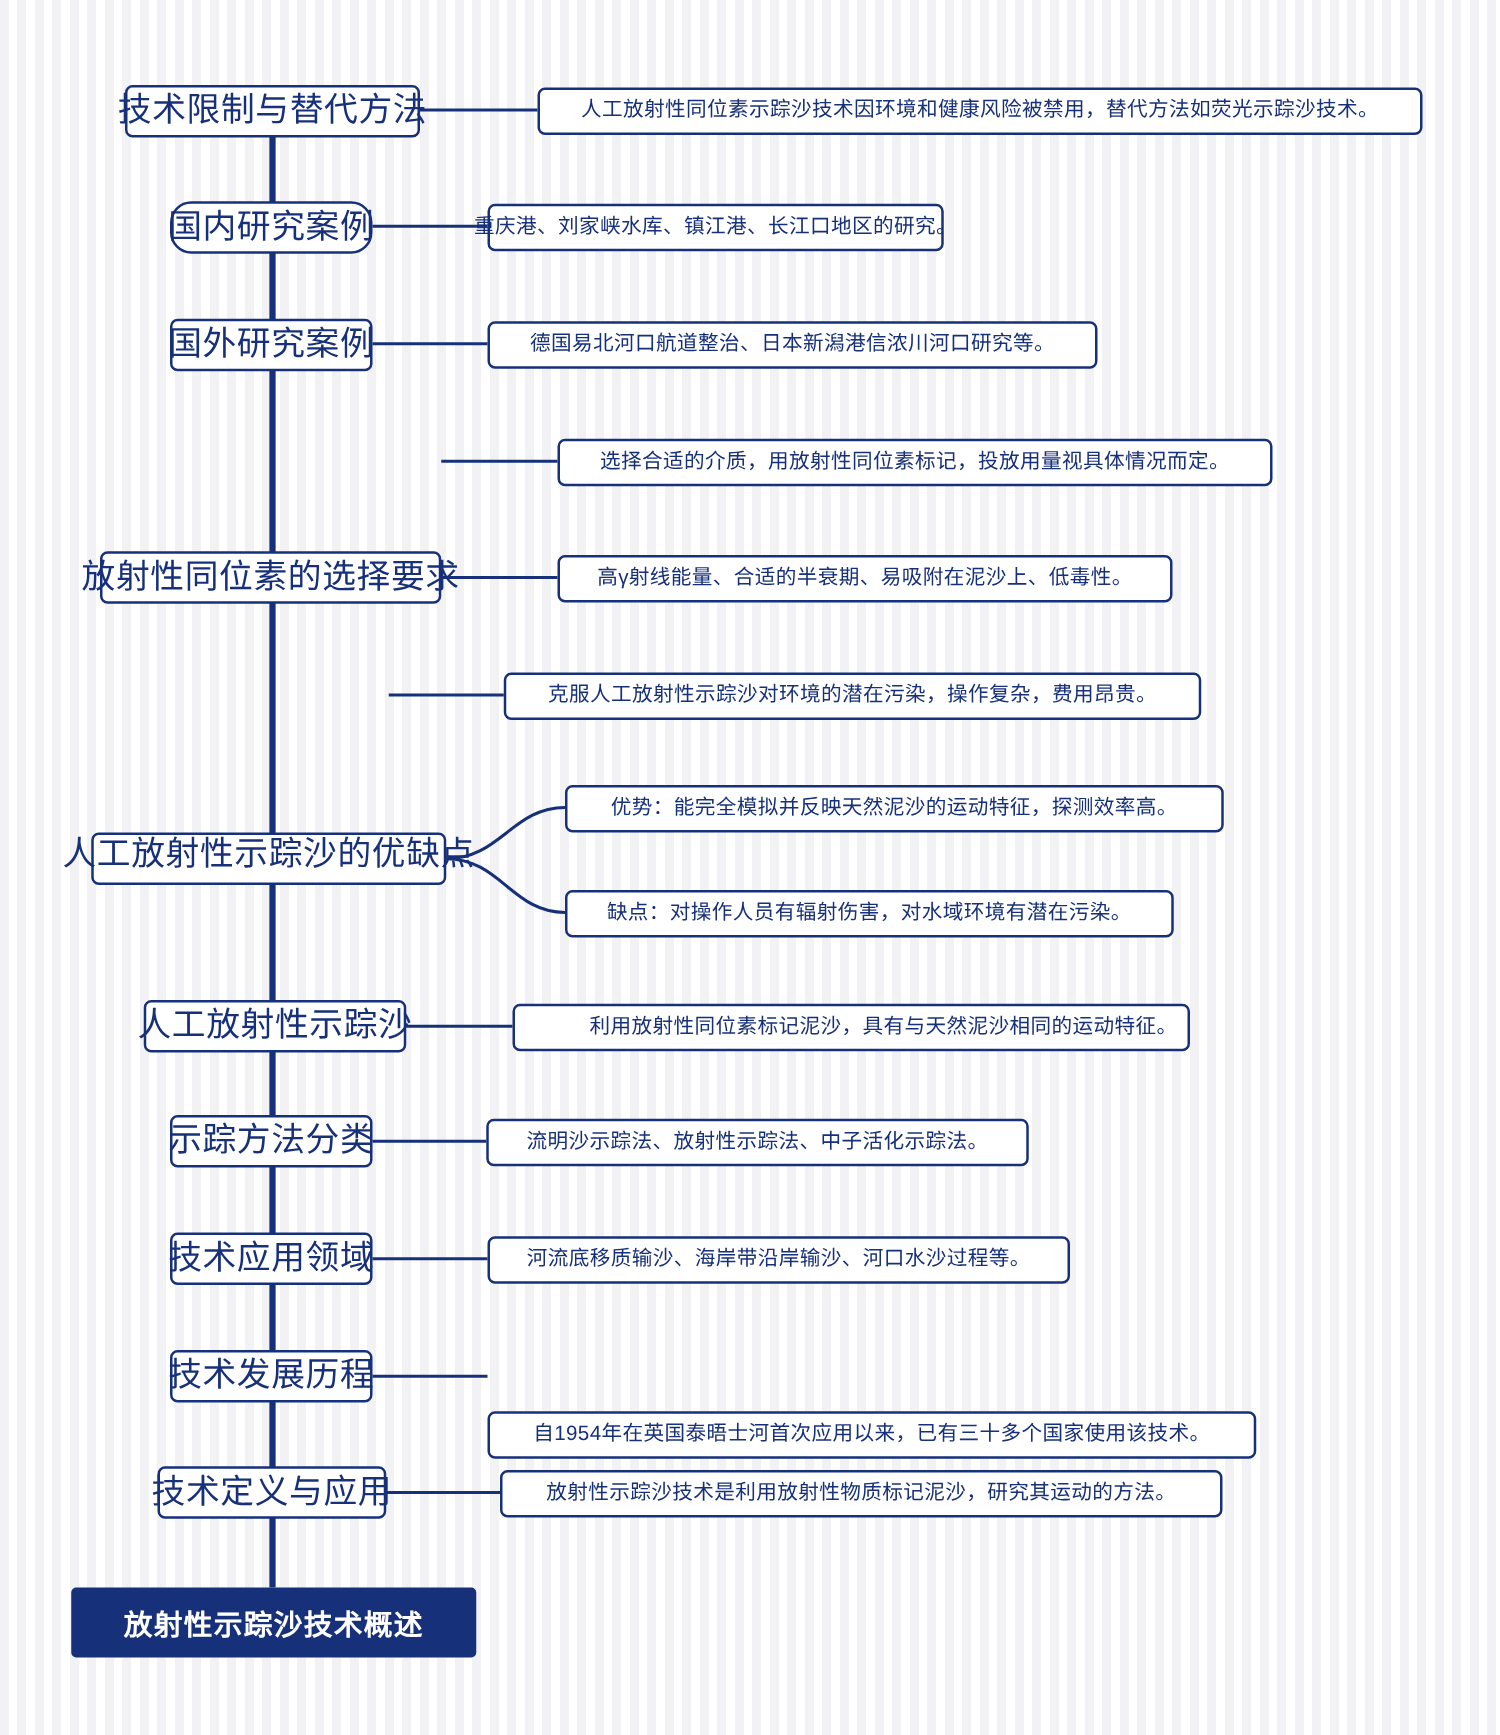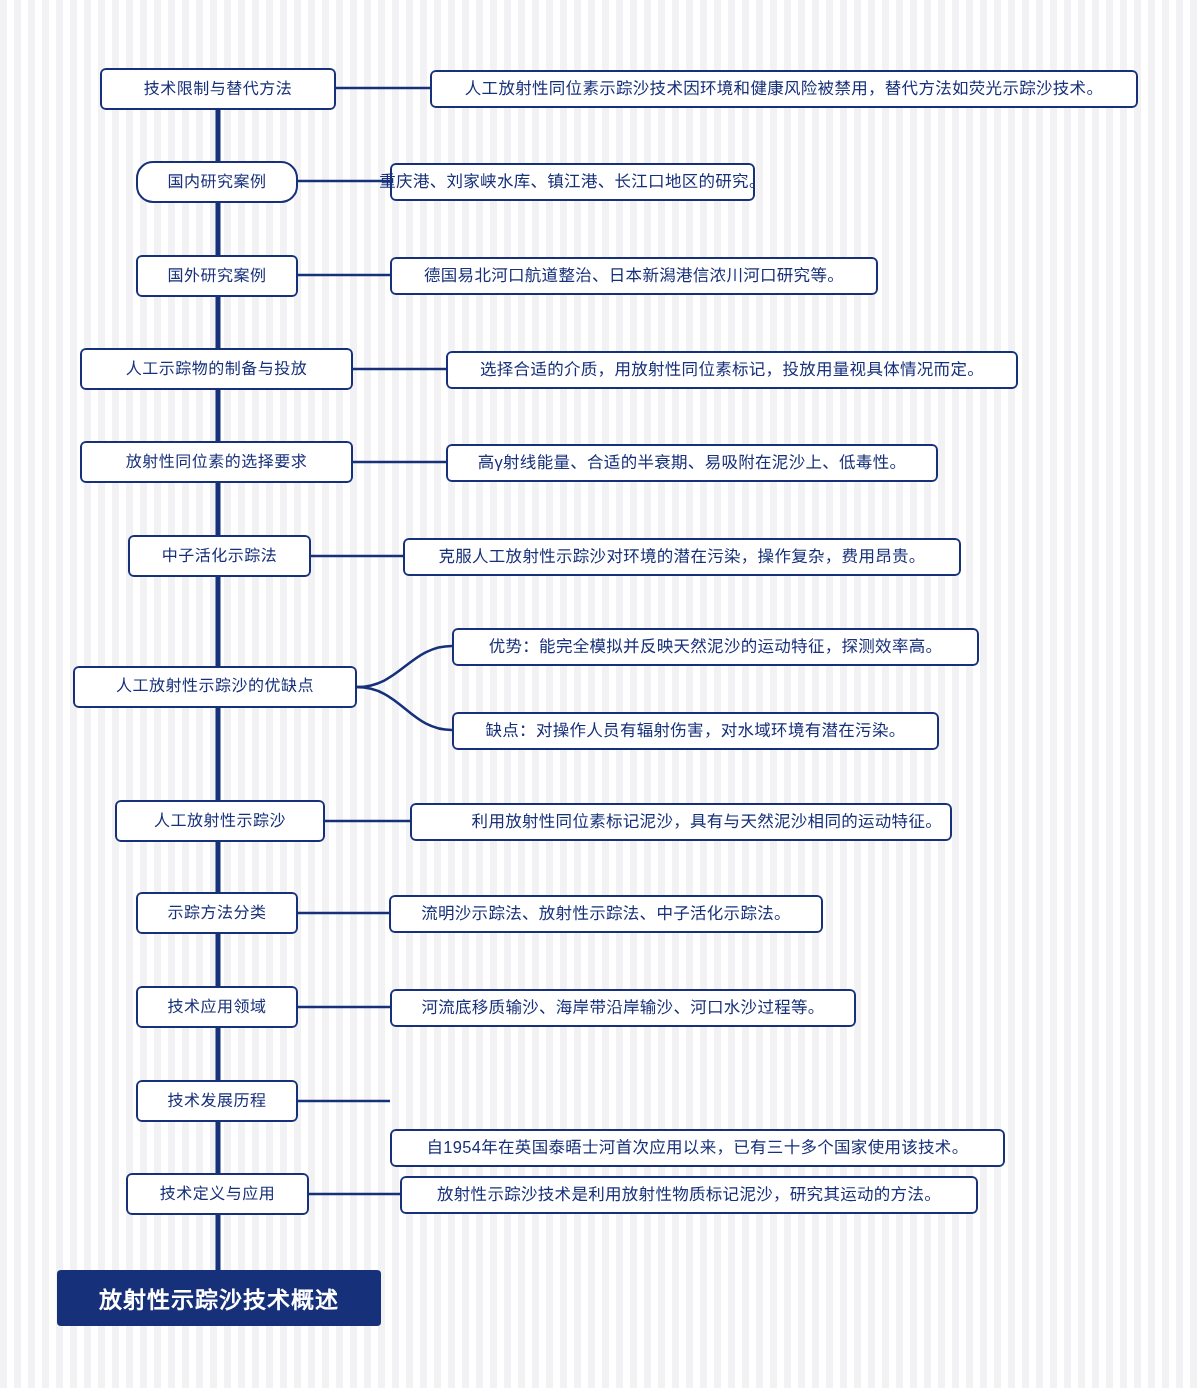--- a/index.html
+++ b/index.html
@@ -44,21 +44,21 @@
     border-radius: 6px;
     color: #17307a;
     display: flex;
     align-items: center;
     justify-content: center;
     text-align: center;
     line-height: 1.3;
     white-space: nowrap;
   }
   .topic {
-    font-size: 16px;
+    font-size: 27px;
     padding: 0 16px;
     letter-spacing: 0.5px;
   }
   .detail {
     font-size: 16.5px;
     padding: 0 8px;
     letter-spacing: 0.3px;
   }
   .root {
     position: absolute;
@@ -105,28 +105,22 @@
 
   <div class="node topic" style="left:100px; top:68px; width:236px; height:42px;">
     <span>技术限制与替代方法</span>
   </div>
   <div class="node topic" style="left:136px; top:161px; width:162px; height:42px;border-radius:17px;">
     <span>国内研究案例</span>
   </div>
   <div class="node topic" style="left:136px; top:255px; width:162px; height:42px;">
     <span>国外研究案例</span>
   </div>
-  <div class="node topic" style="left:80px; top:348px; width:273px; height:42px;">
-    <span>人工示踪物的制备与投放</span>
-  </div>
   <div class="node topic" style="left:80px; top:441px; width:273px; height:42px;">
     <span>放射性同位素的选择要求</span>
-  </div>
-  <div class="node topic" style="left:128px; top:535px; width:183px; height:42px;">
-    <span>中子活化示踪法</span>
   </div>
   <div class="node topic" style="left:73px; top:666px; width:284px; height:42px;font-family:Liberation Mono, monospace;">
     <span>人工放射性示踪沙的优缺点</span>
   </div>
   <div class="node topic" style="left:115px; top:800px; width:210px; height:42px;">
     <span>人工放射性示踪沙</span>
   </div>
   <div class="node topic" style="left:136px; top:892px; width:162px; height:42px;">
     <span>示踪方法分类</span>
   </div>

